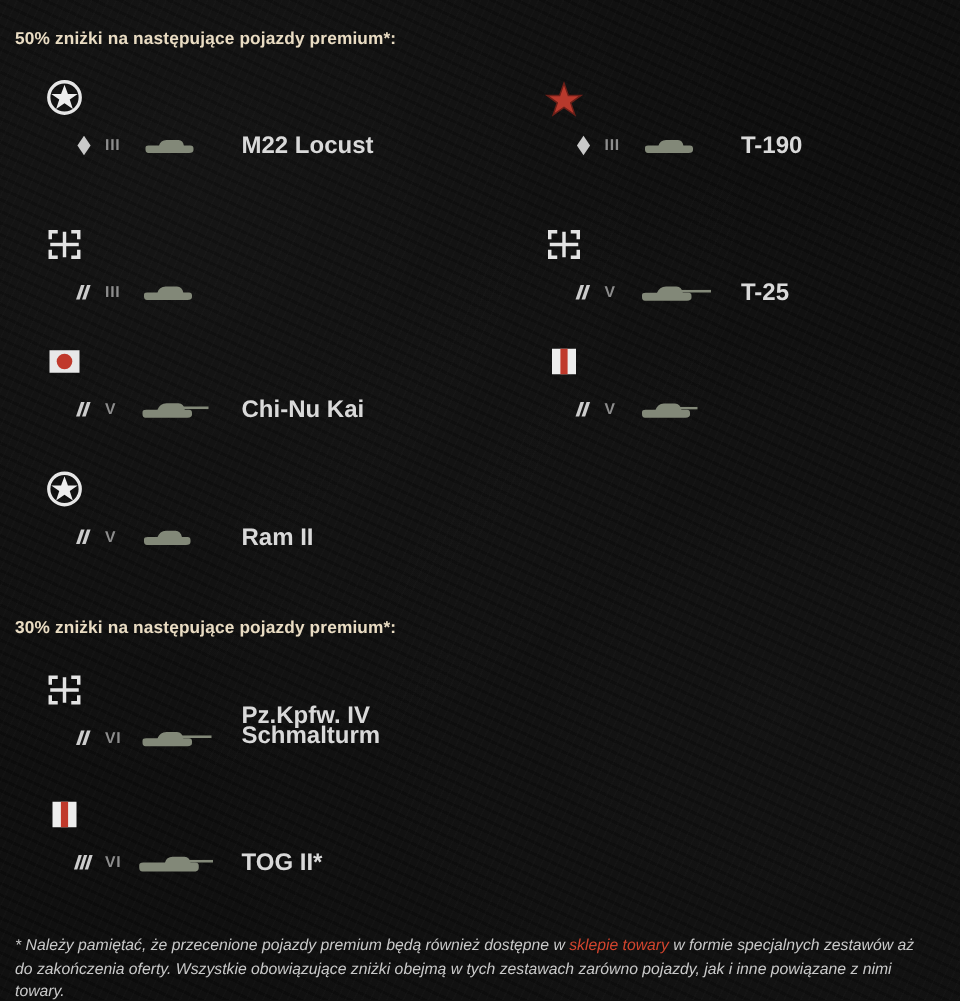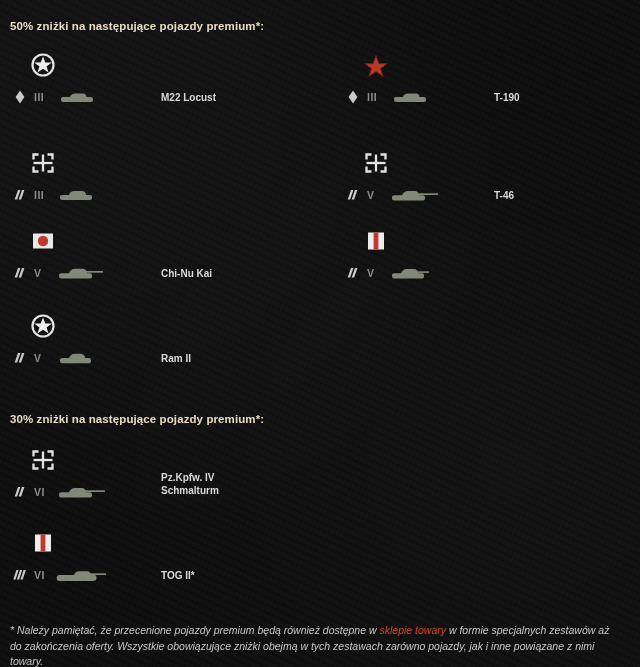--- a/index.html
+++ b/index.html
@@ -53,21 +53,21 @@
   }
   .flag {
     position: absolute;
     left: 30px;
     top: 0px;
     width: 26px;
     height: 26px;
   }
   .row {
     position: absolute;
-    left: 12px;
+    left: 48px;
     top: 34px;
     height: 22px;
     display: flex;
     align-items: center;
   }
   .cls-icon {
     width: 16px;
     height: 16px;
     flex: 0 0 16px;
     margin-right: 6px;
@@ -83,21 +83,21 @@
     letter-spacing: 0.5px;
   }
   .silhouette {
     flex: 0 0 auto;
     width: 54px;
     height: 22px;
     position: relative;
     margin-right: 6px;
   }
   .vname {
-    font-size: 10px;
+    font-size: 16px;
     font-weight: bold;
     color: #d9d9d9;
     line-height: 13px;
     white-space: pre-line;
     margin-left: 6px;
   }
 
   
   .namecol {
     position: absolute;
@@ -244,21 +244,21 @@
       </span>
       <span class="tier">V</span>
       <span class="silhouette">
         <svg width="54" height="22" viewBox="0 0 54 22">
           <path d="M5 16.5 Q3 16.5 3 14 L3 12.8 Q3 11.2 5.5 11.2 L13 11.2 Q14.5 7.2 19 7.0 L26 7.0 Q29.5 7.3 30.2 11.2 L34 11.2 Q36 11.2 36 13.2 L36 14.4 Q36 16.5 33 16.5 Z" fill="#828878"></path>
           <rect x="29" y="9.3" width="20" height="1.7" fill="#828878"></rect>
         </svg>
       </span>
     </div>
     <div class="namecol">
-      <span class="vname">T-46</span>
+      <span class="vname">T-25</span>
     </div>
   </div>
 
   <div class="vehicle" style="left:0px; top:228px;">
     <div class="flag">
       <svg width="26" height="26" viewBox="0 0 26 26">
         <rect x="3" y="5.5" width="20" height="15" fill="#e8e8e8"></rect>
         <circle cx="13" cy="13" r="5.2" fill="#c0392b"></circle>
       </svg>
     </div>

